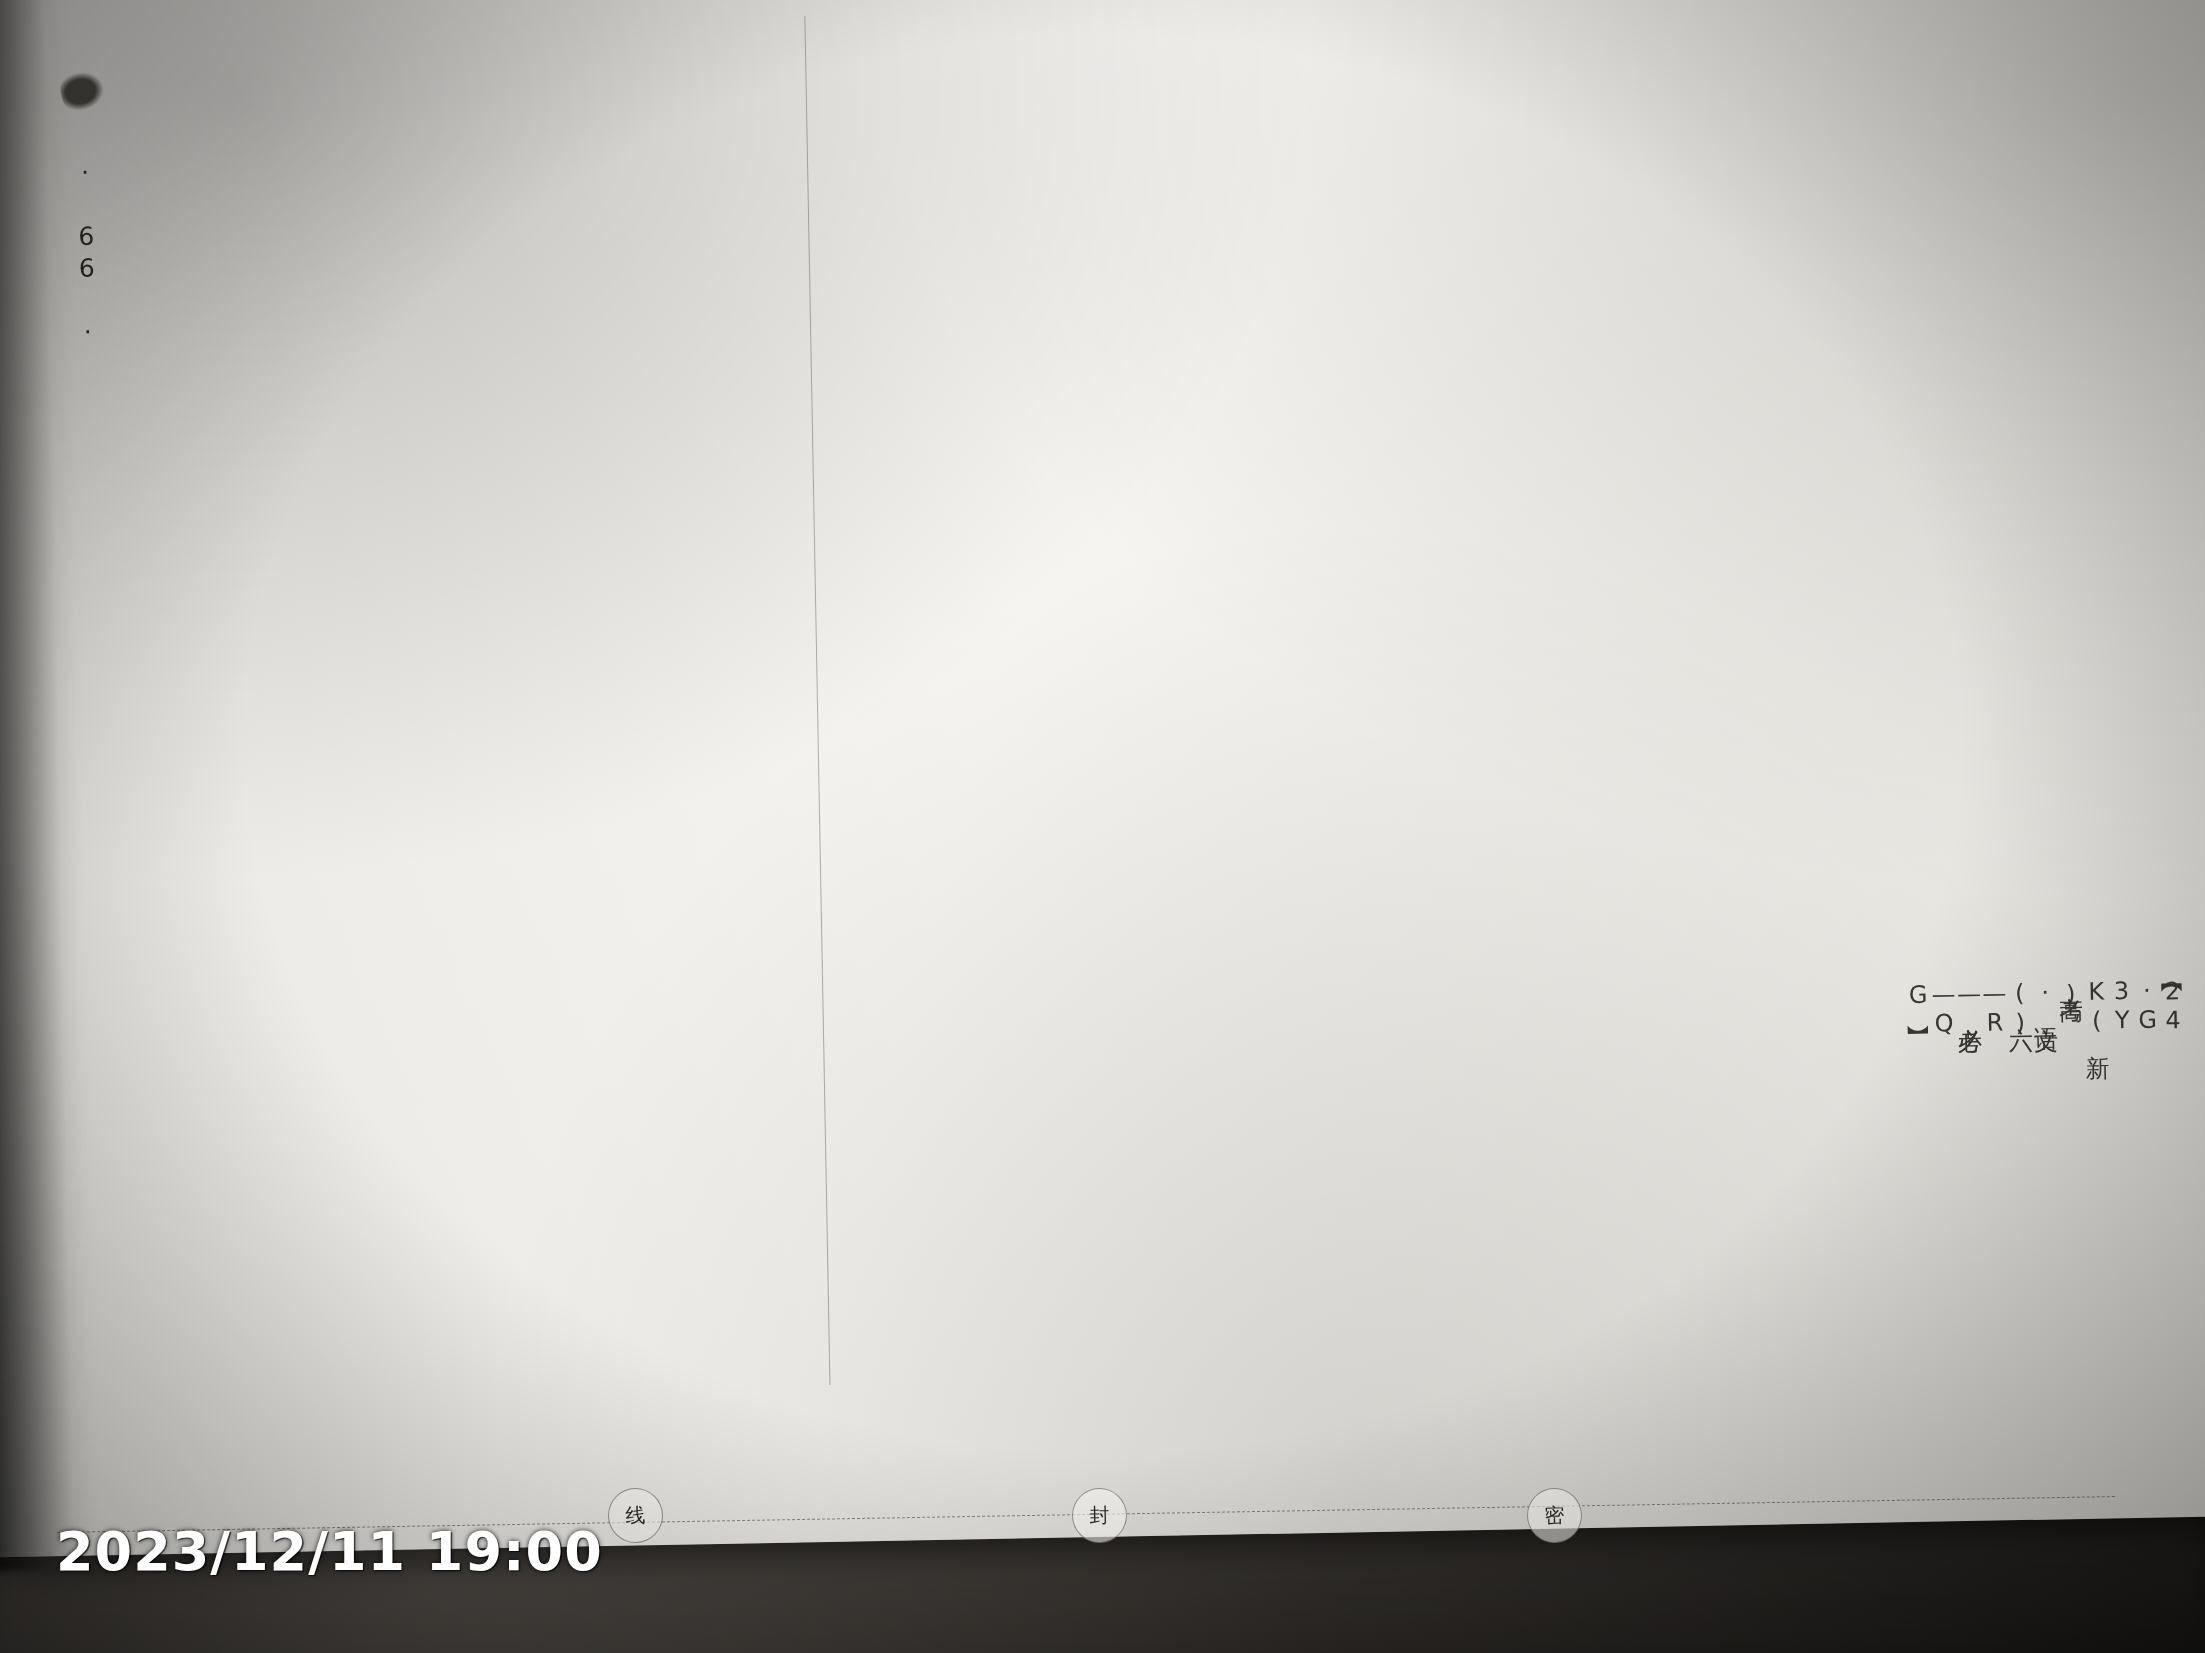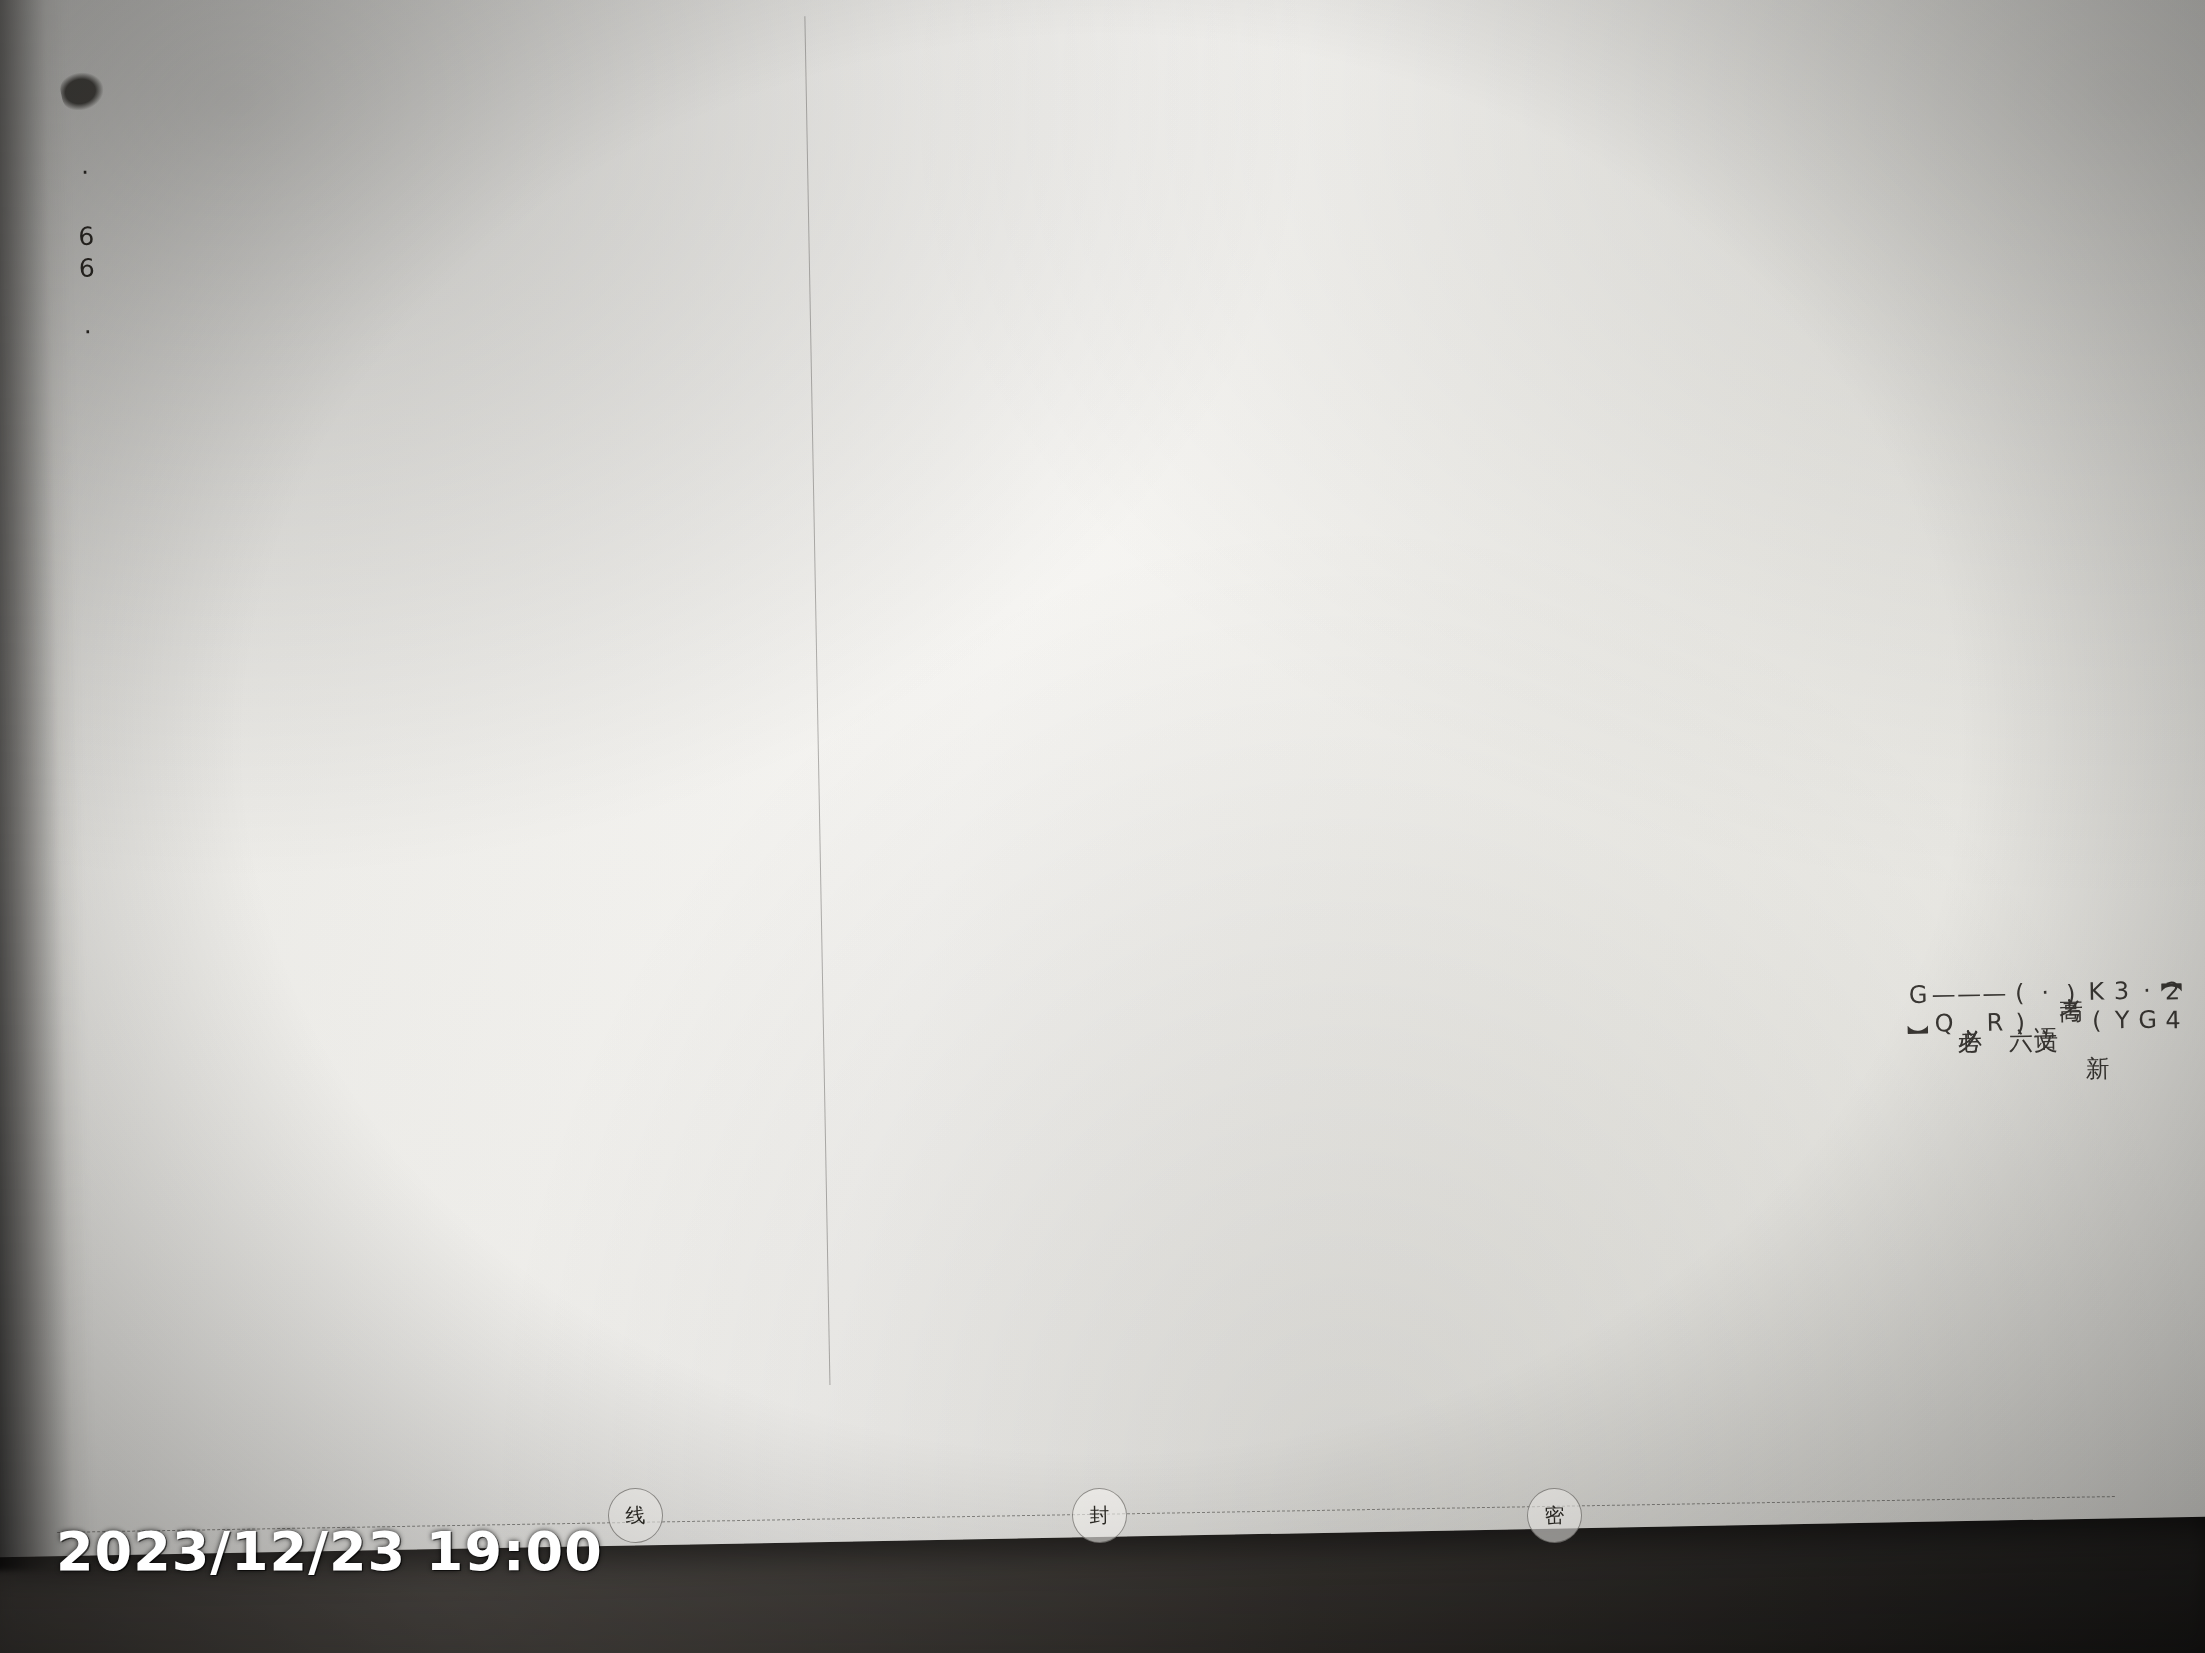--- a/index.html
+++ b/index.html
@@ -227,15 +227,15 @@
   <div class="pagenum">· 66 ·</div>
 
   <div class="seal-line"></div>
   <div class="seal-mark m1">线</div>
   <div class="seal-mark m2">封</div>
   <div class="seal-mark m3">密</div>
 
   <div class="footcode"></div>
 
   <div class="vignette"></div>
-  <div class="timestamp">2023/12/23 19:00</div>
+  <div class="timestamp">2023/12/11 19:00</div>
 </div>
 
 
 </body></html>

